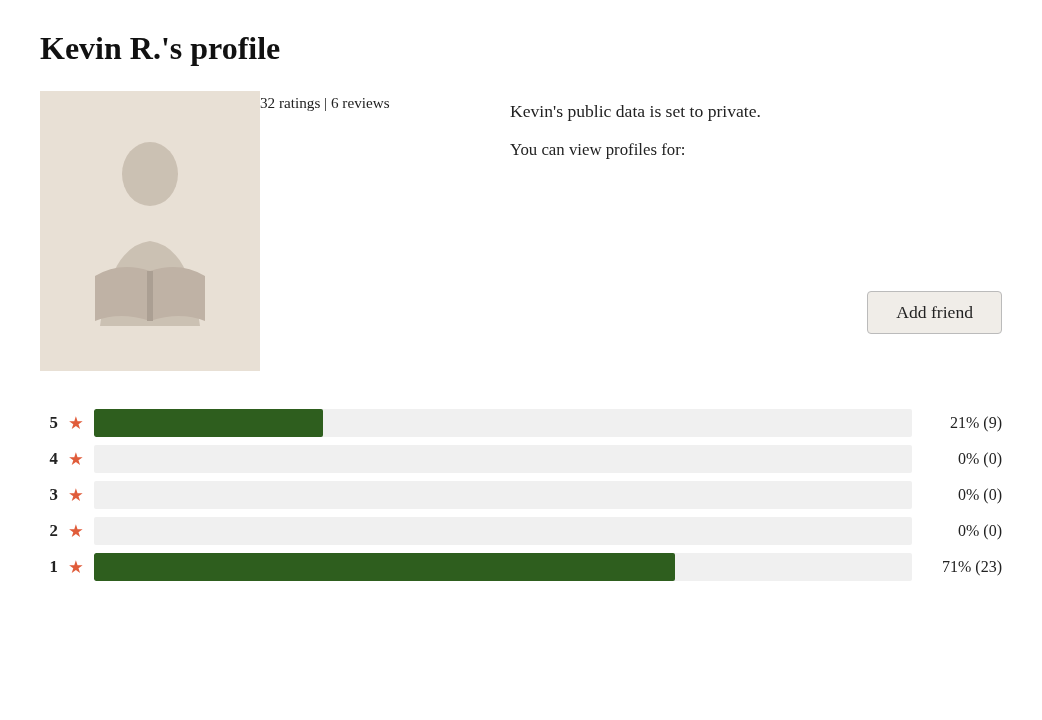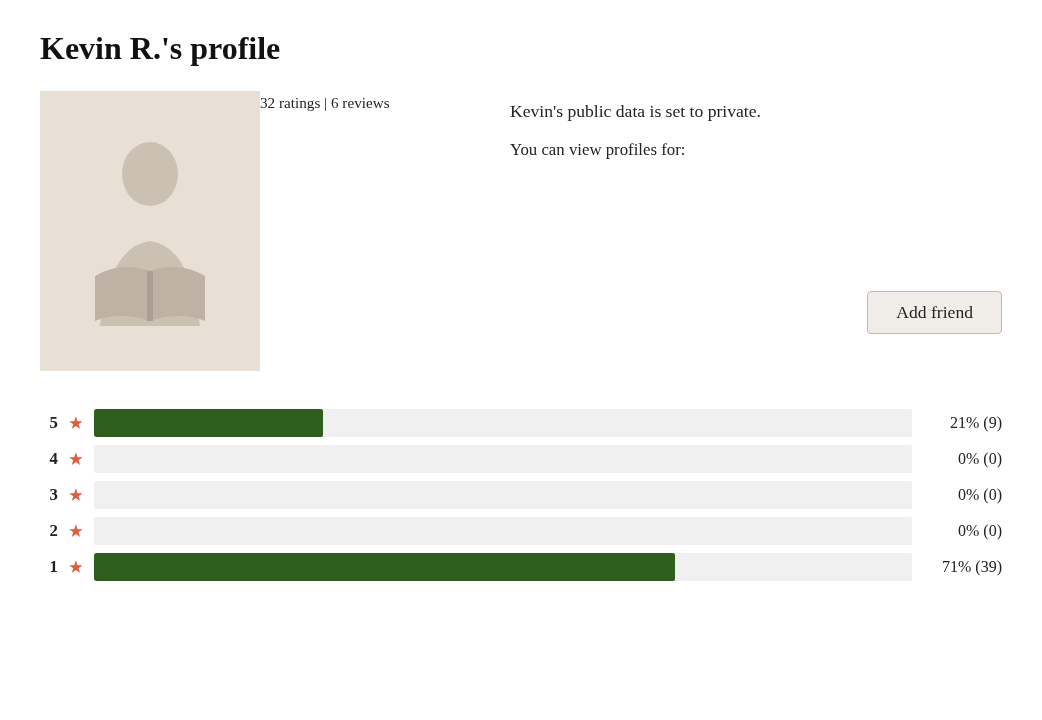--- a/index.html
+++ b/index.html
@@ -217,15 +217,15 @@
         <div class="bar-fill" style="width: 0%;"></div>
       </div>
       <span class="bar-label">0% (0)</span>
     </div>
     <div class="rating-row">
       <span class="star-label">1</span>
       <span class="star-icon">★</span>
       <div class="bar-container">
         <div class="bar-fill" style="width: 71%;"></div>
       </div>
-      <span class="bar-label">71% (39)</span>
+      <span class="bar-label">71% (23)</span>
     </div>
   </div>
 
 </body></html>

